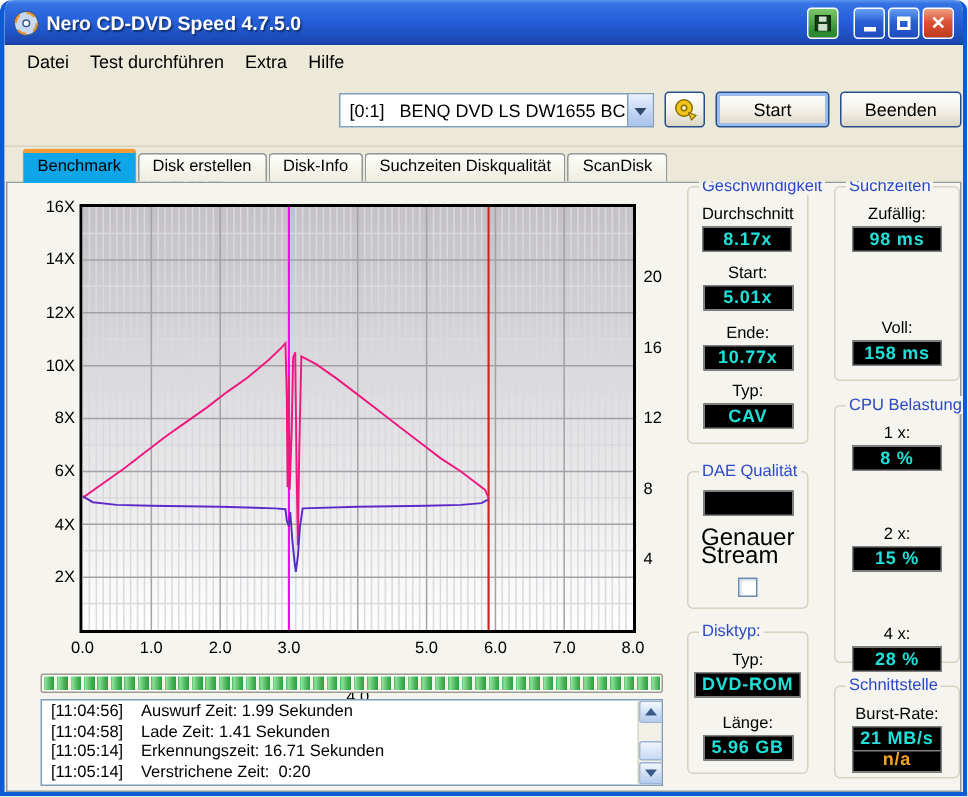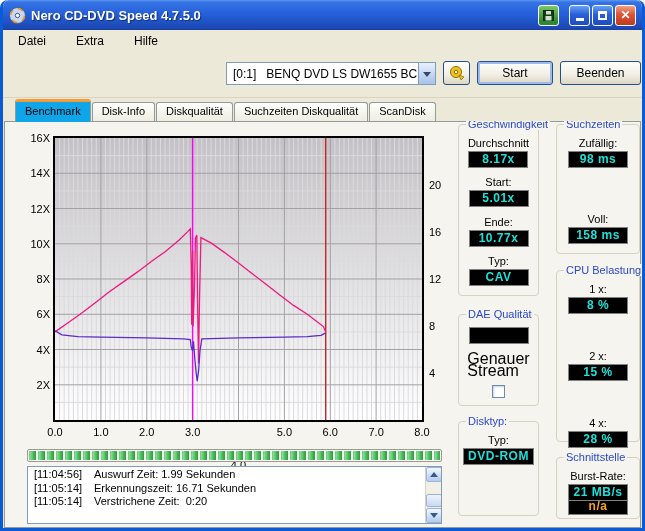--- a/index.html
+++ b/index.html
@@ -18,21 +18,21 @@
   .titlebar .app-icon { width:17px; height:17px; margin-right:5px; flex:0 0 auto; }
   .titlebar .title { color:#fff; font-weight:bold; font-size:13px; text-shadow:1px 1px 1px #10306E; flex:1; white-space:pre; }
   .tb-btn { width:21px; height:21px; border-radius:3px; margin-left:2px; border:1px solid #fff;
     display:flex; align-items:center; justify-content:center; font-size:12px; color:#fff; font-weight:bold; line-height:1; }
   .tb-btn.green { background:linear-gradient(180deg,#7CC86A,#2E8A30 80%); margin-right:8px; }
   .tb-btn.blue  { background:linear-gradient(180deg,#66A1F5,#2A5FD7 45%,#1E4DBE); }
   .tb-btn.red   { background:linear-gradient(180deg,#F0A086,#DD5335 45%,#C03A1C); }
   .tb-glyph-min { width:8px; height:3px; background:#fff; margin-top:8px; }
   .tb-glyph-max { width:9px; height:9px; border:2px solid #fff; border-top-width:3px; }
   
-  .menubar { height:21px; display:flex; align-items:center; background:#ECE9D8; padding-left:8px; gap:16px; }
+  .menubar { height:21px; display:flex; align-items:center; background:#ECE9D8; padding-left:8px; gap:0; }
   .menu-item { font-size:12px; color:#000; padding:2px 7px; cursor:default; }
   
   .header { height:47px; background:#ECE9D8; position:relative; border-bottom:1px solid #D8D4C0; }
   .logo { position:absolute; left:24px; top:14px; width:190px; text-align:center; color:#121212;margin-top:48px; }
   .logo .l1 { font-size:29px; font-weight:bold; letter-spacing:-1px; line-height:26px; }
   .logo .l2 { font-size:13px; font-weight:bold; font-style:italic; letter-spacing:1px; display:flex; align-items:center; justify-content:center; gap:1px; }
   .combo { position:absolute; left:223px; top:11px; width:210px; height:23px; background:#fff;
     border:1px solid #7F9DB9; display:flex; align-items:center; }
   .combo .combo-text { flex:1; font-size:12px; padding-left:6px; white-space:pre; overflow:hidden; }
   .combo .combo-arrow { width:17px; height:21px; border-left:1px solid #7F9DB9;
@@ -115,20 +115,21 @@
     <div class="tb-btn blue">
         <div class="tb-glyph-max"></div>
       </div>
     <div class="tb-btn red">
         <span>✕</span>
       </div>
   </div>
 
   <div class="menubar">
     <div class="menu-item">Datei</div>
+    <div class="menu-item">Test durchführen</div>
     <div class="menu-item">Extra</div>
     <div class="menu-item">Hilfe</div>
   </div>
 
   <div class="header">
     <div class="logo">
       <div class="l1">nero</div>
       <div class="l2">
         <span>CD·DVD</span>
         <svg width="13" height="13" viewBox="0 0 13 13">
@@ -149,22 +150,22 @@
         <circle cx="7" cy="7" r="1.8" fill="#FFF6CC" stroke="#8A6D00"></circle>
         <path d="M10 10 L15 12 L12 15 Z" fill="#F2C51E" stroke="#8A6D00" stroke-width="0.8"></path>
       </svg>
     </div>
     <div class="xp-btn btn-start">Start</div>
     <div class="xp-btn btn-quit">Beenden</div>
   </div>
 
   <div class="tabstrip">
     <div class="tab active">Benchmark</div>
+    <div class="tab">Disk erstellen</div>
     <div class="tab">Disk-Info</div>
-    <div class="tab">Diskqualität</div>
     <div class="tab">Suchzeiten Diskqualität</div>
     <div class="tab">ScanDisk</div>
   </div>
 
   <div class="tabpage">
 
     <div class="chart">
       <div class="plot" id="plot"><svg width="367" height="282" viewBox="0 0 367 282">
             <defs>
               <linearGradient id="bg" x1="0" y1="0" x2="0" y2="1">
@@ -330,20 +331,24 @@
             <span>Genauer</span><br><span>Stream</span>
           </div>
           <div class="checkbox"></div>
         </div>
         <div class="gbox" style="height:95px; margin-top:15px; justify-content:space-between; padding-bottom:8px;">
           <div class="gtitle">Disktyp:</div>
           <div class="field">
               <div class="flabel">Typ:</div>
               <div class="lcd">DVD-ROM</div>
             </div>
+          <div class="field">
+              <div class="flabel">Länge:</div>
+              <div class="lcd">5.96 GB</div>
+            </div>
         </div>
       </div>
       <div class="col col2">
         <div class="gbox" style="height:130px; justify-content:space-between; padding-bottom:9px;">
           <div class="gtitle">Suchzeiten</div>
           <div class="field">
               <div class="flabel">Zufällig:</div>
               <div class="lcd">98 ms</div>
             </div>
           <div class="field">
@@ -382,20 +387,24 @@
 
     <div class="progress">
         <div class="bar"></div>
       </div>
 
     <div class="log">
       <div class="log-lines">
         <div class="log-line">
             <span class="log-time">[11:04:56]</span>
             <span class="log-text">Auswurf Zeit: 1.99 Sekunden</span>
+          </div>
+        <div class="log-line">
+            <span class="log-time">[11:04:58]</span>
+            <span class="log-text">Lade Zeit: 1.41 Sekunden</span>
           </div>
         <div class="log-line">
             <span class="log-time">[11:05:14]</span>
             <span class="log-text">Erkennungszeit: 16.71 Sekunden</span>
           </div>
         <div class="log-line">
             <span class="log-time">[11:05:14]</span>
             <span class="log-text">Verstrichene Zeit:  0:20</span>
           </div>
       </div>

